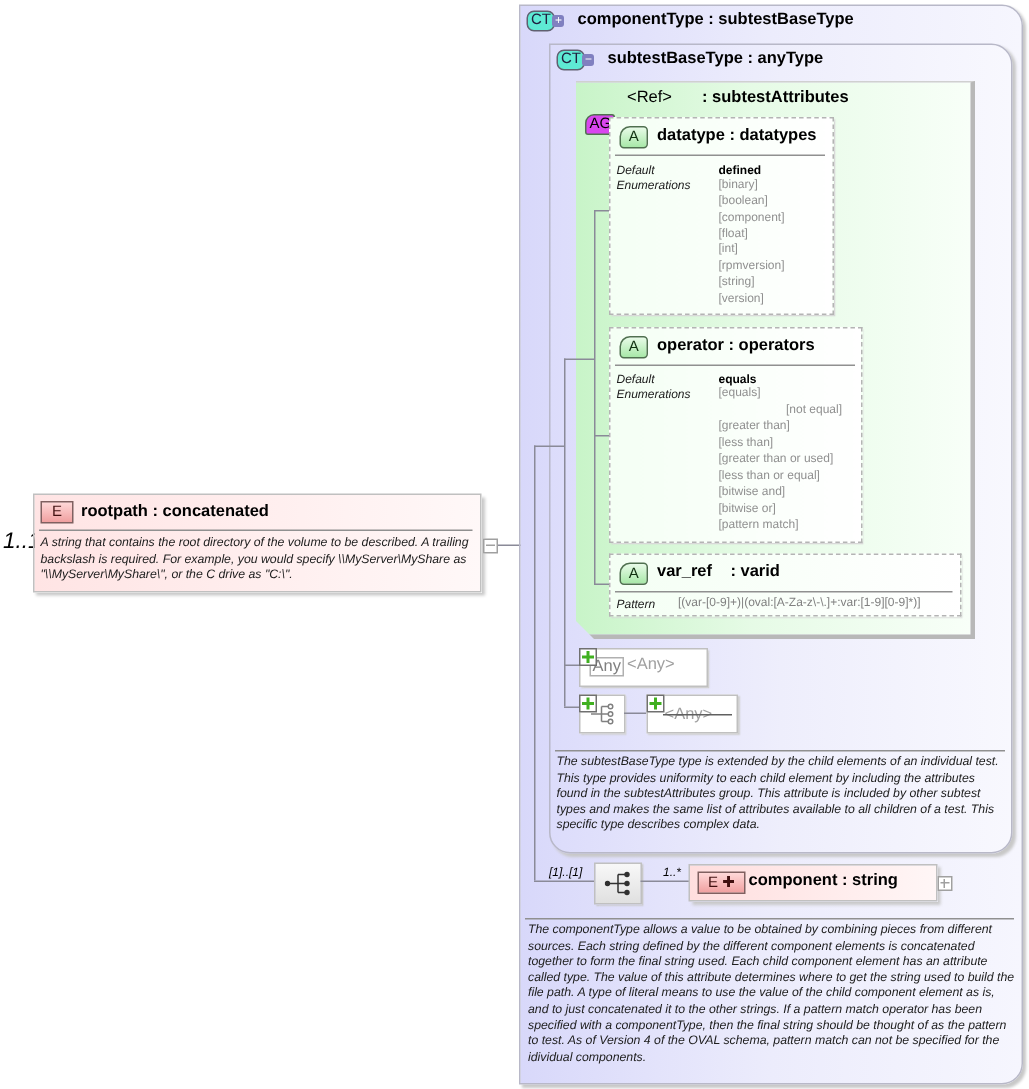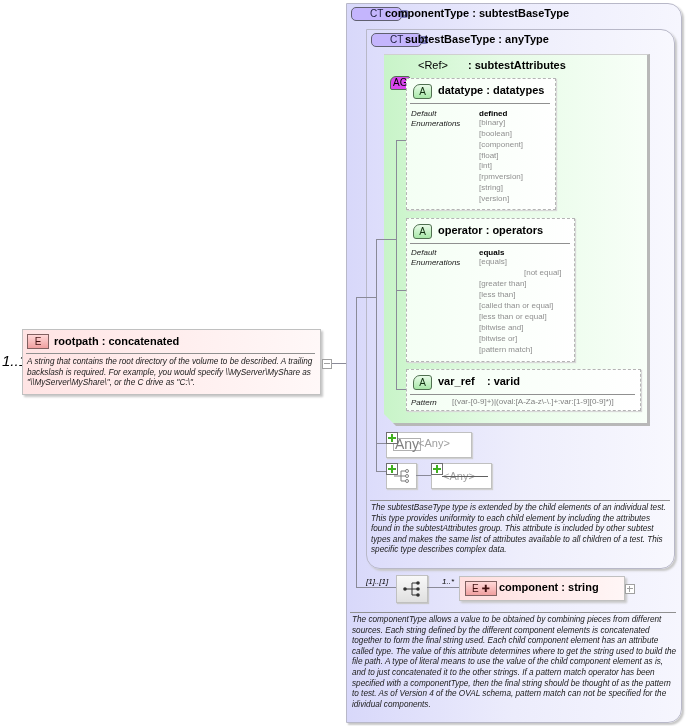--- a/index.html
+++ b/index.html
@@ -17,21 +17,21 @@
   .ct-inner { position:absolute; left:366px; top:29px; width:307px; height:538px;
     border:1px solid #b8b8c8; border-radius:0 14px 14px 14px;
     background:linear-gradient(90deg,#dcdcfb 0%,#eeeefc 50%,#f8f8fe 100%);
     box-shadow:2px 2px 2px #c8c8c8; }
   .ag-box { position:absolute; left:384px; top:54px; width:263px; height:368px;
     background:linear-gradient(90deg,#c8f4c8 0%,#e6fbe6 45%,#f8fff8 100%);
     border-top:1px solid #d0d0d0; border-right:3px solid #b8b8b8; border-bottom:3px solid #b8b8b8;
     clip-path:polygon(0 0,100% 0,100% 100%,12px 100%,0 calc(100% - 12px)); }
 
   .badge { display:inline-block; border:1px solid #606070; border-radius:5px;
-    font-size:10px; line-height:12px; padding:0 18px; background:#c4b5fd; color:#202040;
+    font-size:10px; line-height:12px; padding:0 2px; background:#5eead4; color:#202040;
     vertical-align:middle; }
   .title { position:absolute; font-weight:bold; font-size:11px; white-space:pre; }
 
   .attr { position:absolute; border:1px dashed #b4b4b4; background:linear-gradient(90deg,#f4fff4,#ffffff);
     box-shadow:1px 1px 1px #d8d8d8; }
   .a-badge { position:absolute; border:1px solid #507050; border-radius:7px 3px 3px 3px;
     background:linear-gradient(180deg,#e8fbe8,#a8e8a8); font-size:10px; line-height:13px;
     width:17px; text-align:center; color:#103010; }
   .attr-title { position:absolute; font-weight:bold; font-size:11px; white-space:pre; }
   .sep { position:absolute; height:1px; background:#909090; }
@@ -122,37 +122,37 @@
   <div class="a-badge" style="left:6px;top:5px;">A</div>
   <div class="attr-title" style="left:31px;top:5px;">operator : operators</div>
   <div class="sep" style="left:3px;top:24px;width:160px;"></div>
   <div class="lbl" style="left:4px;top:28px;">Default</div>
   <div class="lbl" style="left:4px;top:38px;">Enumerations</div>
   <div class="val-bold" style="left:72px;top:28px;">equals</div>
   <div class="enum" style="left:72px;top:38px;">[equals]</div>
   <div class="enum" style="left:72px;top:49px;padding-left:45px;">[not equal]</div>
   <div class="enum" style="left:72px;top:60px;">[greater than]</div>
   <div class="enum" style="left:72px;top:71px;text-align:center;">[less than]</div>
-  <div class="enum" style="left:72px;top:82px;">[called than or equal]</div>
+  <div class="enum" style="left:72px;top:82px;">[greater than or used]</div>
   <div class="enum" style="left:72px;top:93px;">[less than or equal]</div>
   <div class="enum" style="left:72px;top:104px;">[bitwise and]</div>
   <div class="enum" style="left:72px;top:115px;">[bitwise or]</div>
   <div class="enum" style="left:72px;top:126px;">[pattern match]</div>
 </div>
 
 <div class="attr" style="left:406px;top:369px;width:233px;height:40px;">
   <div class="a-badge" style="left:6px;top:5px;">A</div>
   <div class="attr-title" style="left:31px;top:5px;">var_ref    : varid</div>
   <div class="sep" style="left:3px;top:24px;width:225px;"></div>
   <div class="lbl" style="left:4px;top:27px;">Pattern</div>
   <div class="enum" style="left:45px;top:27px;color:#808080;">[(var-[0-9]+)|(oval:[A-Za-z\-\.]+:var:[1-9][0-9]*)]</div>
 </div>
 
 <div class="any-box" style="left:386px;top:432px;width:84px;height:24px;">
-  <div class="abs" style="left:6px;top:5px;font-size:14px;color:#808080;border:1px solid #b0b0b0;padding:0 1px;line-height:11px;">Any</div>
+  <div class="abs" style="left:6px;top:5px;font-size:11px;color:#808080;border:1px solid #b0b0b0;padding:0 1px;line-height:11px;">Any</div>
   <div class="abs" style="left:31px;top:4px;font-size:11px;color:#a0a0a0;">&lt;Any&gt;</div>
 </div>
 <div class="plus-green" style="left:386px;top:432px;"></div>
 
 <div class="any-box" style="left:386px;top:463px;width:29px;height:24px;">
   <svg class="abs" style="left:6px;top:4px;" width="18" height="16">
     <line x1="1" y1="8" x2="8" y2="8" stroke="#808080"></line>
     <line x1="8" y1="3" x2="8" y2="13" stroke="#808080"></line>
     <line x1="8" y1="3" x2="14" y2="3" stroke="#808080"></line>
     <line x1="8" y1="8" x2="14" y2="8" stroke="#808080"></line>

